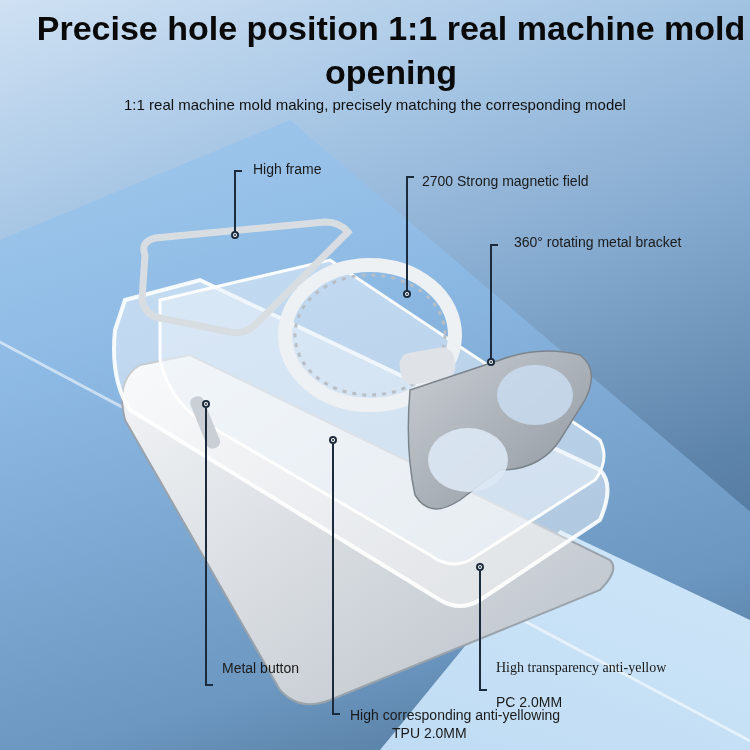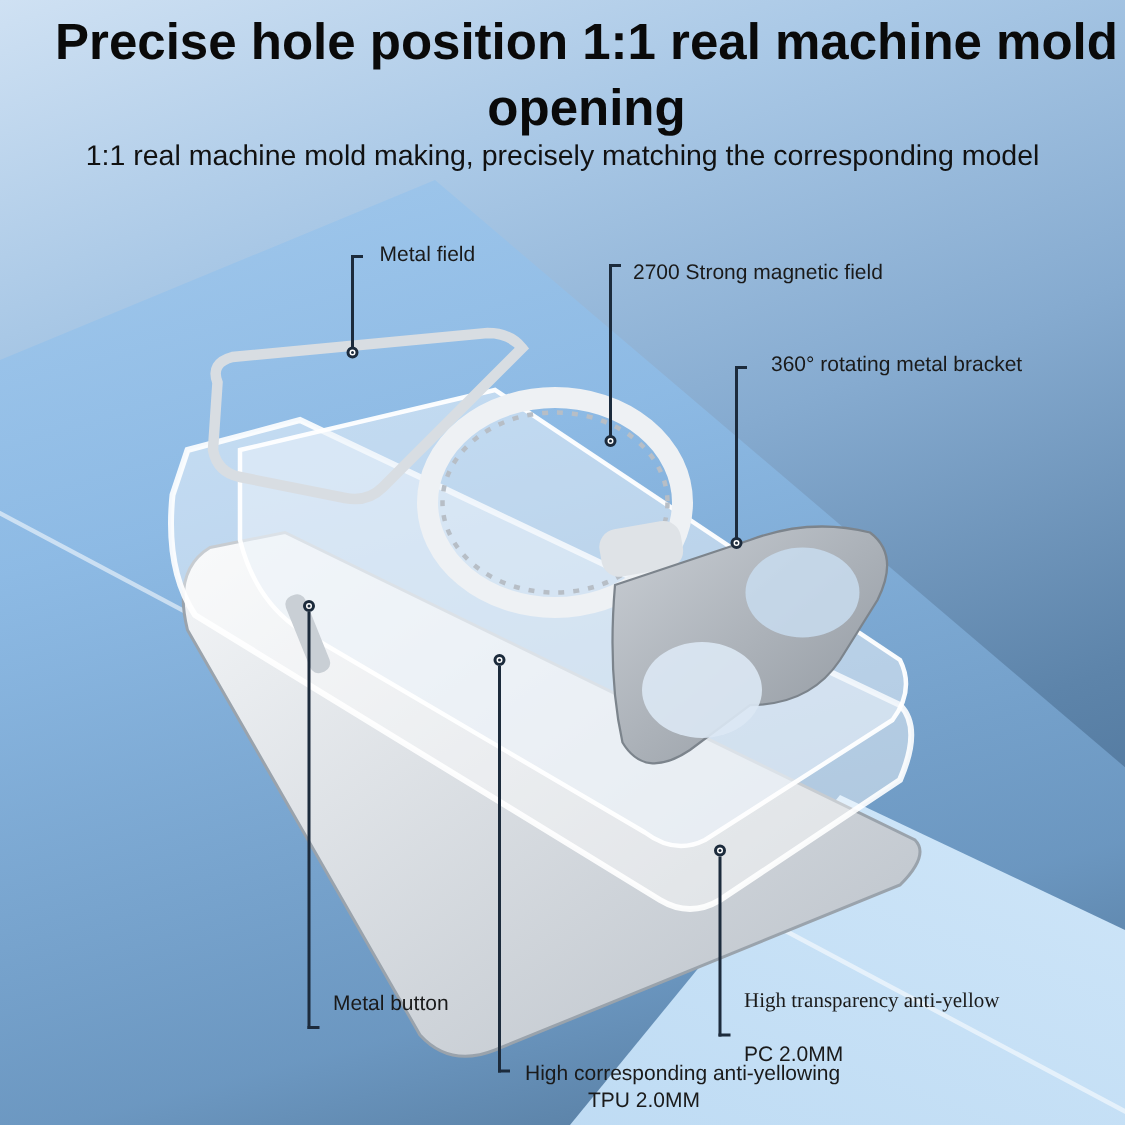--- a/index.html
+++ b/index.html
@@ -2,21 +2,21 @@
 <html><head>
 <meta charset="utf-8">
 <style>
   html, body { margin: 0; padding: 0; }
   body { width: 750px; height: 750px; overflow: hidden; position: relative; font-family: "Liberation Sans", sans-serif; }
   .bg { position: absolute; inset: 0; background: linear-gradient(160deg, #cfe1f3 0%, #a9c8e6 22%, #86abd0 45%, #5d84aa 70%, #3f6489 100%); }
   .plane-left { position: absolute; inset: 0; background: linear-gradient(165deg, #a8cdef 0%, #8dbbe6 40%, #6e9ac4 80%, #4e7192 100%); clip-path: polygon(0 240px, 0 750px, 760px 750px, 760px 520px, 290px 120px); opacity: .9; }
   .plane-right { position: absolute; inset: 0; background: linear-gradient(200deg, #eaf5ff 0%, #d4e9fa 40%, #b9d8f2 100%); clip-path: polygon(560px 530px, 750px 620px, 750px 750px, 380px 750px); }
   .edge { position: absolute; left: -20px; top: 330px; width: 900px; height: 3px; background: rgba(255,255,255,.55); transform: rotate(28deg); transform-origin: left center; }
   h1 { position: absolute; top: 6px; left: 16px; width: 750px; margin: 0; text-align: center; font-size: 34px; line-height: 44px; font-weight: bold; color: #0a0a0a; }
-  .sub { position: absolute; top: 92px; left: 0; width: 750px; text-align: center; font-size: 19px; line-height: 26px; color: #111; }
+  .sub { position: absolute; top: 92px; left: 0; width: 750px; text-align: center; font-size: 15px; line-height: 26px; color: #111; }
   .label { position: absolute; font-size: 14px; line-height: 17px; color: #1a1a1a; white-space: nowrap; }
   .vline { position: absolute; width: 2px; background: #1c2b3c; }
   .hline { position: absolute; height: 2px; background: #1c2b3c; }
   .dot { position: absolute; width: 8px; height: 8px; border: 2px solid #1c2b3c; border-radius: 50%; background: #fff; box-sizing: border-box; }
   .dot::after { content: ""; position: absolute; left: 1px; top: 1px; width: 2px; height: 2px; background: #1c2b3c; border-radius: 50%; }
   .product { position: absolute; inset: 0; }
 </style>
 </head>
 <body>
 
@@ -56,21 +56,21 @@
   <rect x="198" y="395" width="14" height="55" rx="6" fill="#c9cfd5" transform="rotate(-22 205 422)"></rect>
 </svg>
 
 <h1>Precise hole position 1:1 real machine mold opening</h1>
 <div class="sub">1:1 real machine mold making, precisely matching the corresponding model</div>
 
 <div>
   <div class="hline" style="left:234px; top:170px; width:8px;"></div>
   <div class="vline" style="left:234px; top:170px; height:64px;"></div>
   <div class="dot" style="left:231px; top:231px;"></div>
-  <div class="label" style="left:253px; top:161px;">Metal field</div>
+  <div class="label" style="left:253px; top:161px;">High frame</div>
 </div>
 
 <div>
   <div class="hline" style="left:406px; top:176px; width:8px;"></div>
   <div class="vline" style="left:406px; top:176px; height:116px;"></div>
   <div class="dot" style="left:403px; top:290px;"></div>
   <div class="label" style="left:422px; top:173px;">2700 Strong magnetic field</div>
 </div>
 
 <div>

